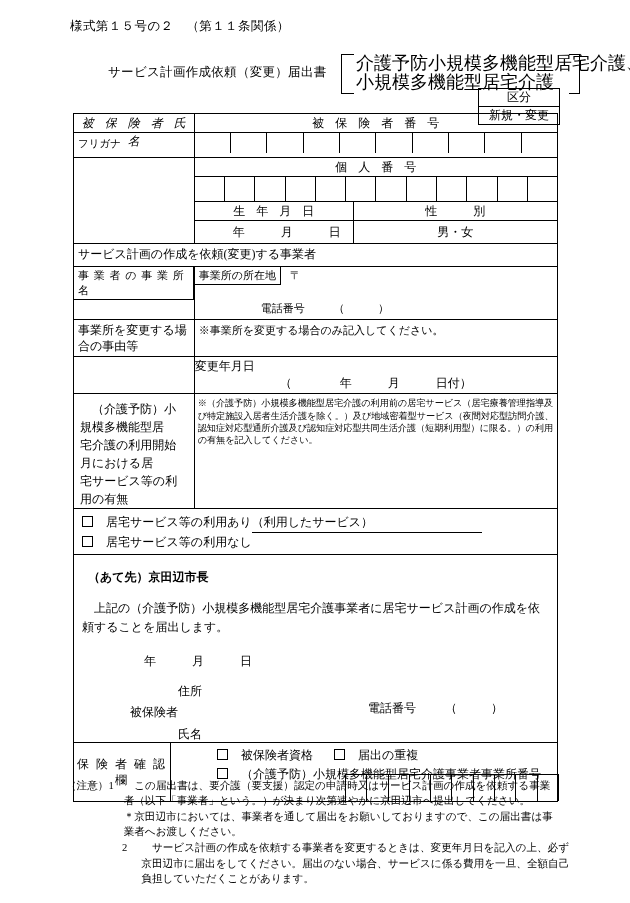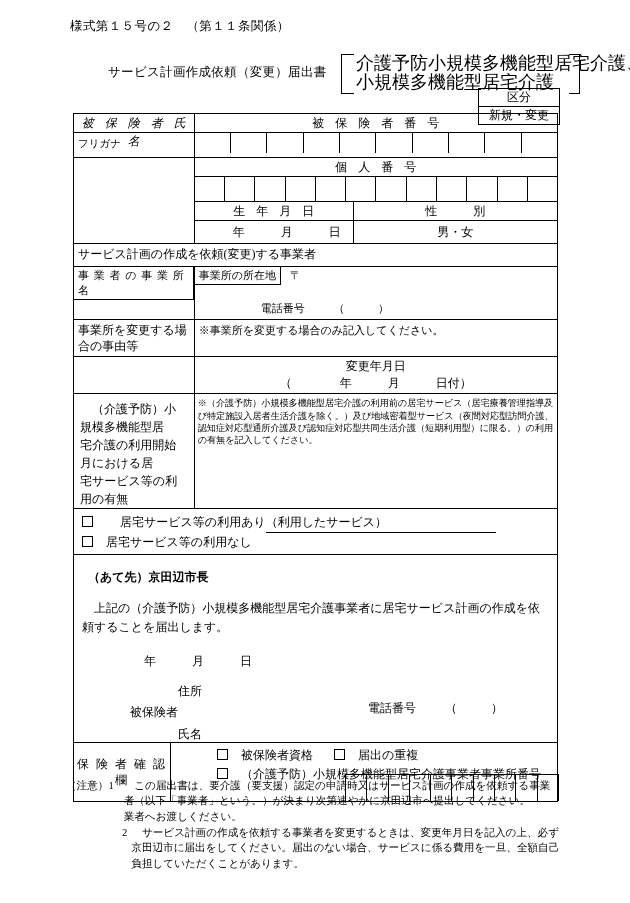--- a/index.html
+++ b/index.html
@@ -298,21 +298,21 @@
         <div style="">事業所を変更する場合の事由等</div>
       </td>
       <td colspan="2" style="height:18px;" class="cellpad">
         <span style="font-size:11px;">※事業所を変更する場合のみ記入してください。</span>
       </td>
     </tr>
 
     <tr>
       <td colspan="2" style="height:36px;"></td>
       <td colspan="2" style="height:36px;">
-        <div style="text-align:center; padding-top:1px;">変更年月日</div>
+        <div style="text-align:left; padding-top:1px;">変更年月日</div>
         <div style="text-align:center;">（　　　　年　　　月　　　日付）</div>
       </td>
     </tr>
 
     <tr>
       <td colspan="2" style="height:68px; width:250px;">
         <div style="padding:6px 6px 0 6px; line-height:1.5;">
           <div style="text-indent:1em;">（介護予防）小規模多機能型居</div>
           <div>宅介護の利用開始月における居</div>
           <div>宅サービス等の利用の有無</div>
@@ -321,21 +321,21 @@
       <td colspan="2" style="height:68px;">
         <div class="small" style="padding:3px 3px 0 3px;">※（介護予防）小規模多機能型居宅介護の利用前の居宅サービス（居宅療養管理指導及び特定施設入居者生活介護を除く。）及び地域密着型サービス（夜間対応型訪問介護、認知症対応型通所介護及び認知症対応型共同生活介護（短期利用型）に限る。）の利用の有無を記入してください。</div>
       </td>
     </tr>
 
     <tr>
       <td colspan="4" style="height:36px;" class="cellpad">
         <div style="padding:2px 0 0 4px; line-height:1.55;">
           <div>
             <span class="cb"></span>
-            <span style="margin-left:20px;font-family:Liberation Serif, serif;">居宅サービス等の利用あり</span><span class="uline">（利用したサービス）</span>
+            <span style="margin-left:6px;font-family:Liberation Serif, serif;">居宅サービス等の利用あり</span><span class="uline">（利用したサービス）</span>
           </div>
           <div>
             <span class="cb"></span>
             <span style="margin-left:6px;">居宅サービス等の利用なし</span>
           </div>
         </div>
       </td>
     </tr>
 
     <tr>
@@ -395,26 +395,27 @@
     </tr>
   </tbody>
     </table>
 
   <div class="notes">
     <div class="note-item">
       <div class="note-lbl">（注意）1</div>
       <div class="note-body" style="margin-left:10px;">
         <div class="note-indent">この届出書は、要介護（要支援）認定の申請時又はサービス計画の作成を依頼する事業</div>
         <div>者（以下「事業者」という。）が決まり次第速やかに京田辺市へ提出してください。</div>
+        <div>＊京田辺市においては、事業者を通して届出をお願いしておりますので、この届出書は事</div>
         <div>業者へお渡しください。</div>
       </div>
     </div>
     <div class="note-item" style="margin-left:56px;">
       <div class="note-lbl">2</div>
-      <div class="note-body" style="margin-left:4px;">
+      <div class="note-body" style="margin-left:14px;">
         <div class="note-indent">サービス計画の作成を依頼する事業者を変更するときは、変更年月日を記入の上、必ず</div>
         <div>京田辺市に届出をしてください。届出のない場合、サービスに係る費用を一旦、全額自己</div>
         <div>負担していただくことがあります。</div>
       </div>
     </div>
   </div>
 
 </div>
 
 </body></html>

